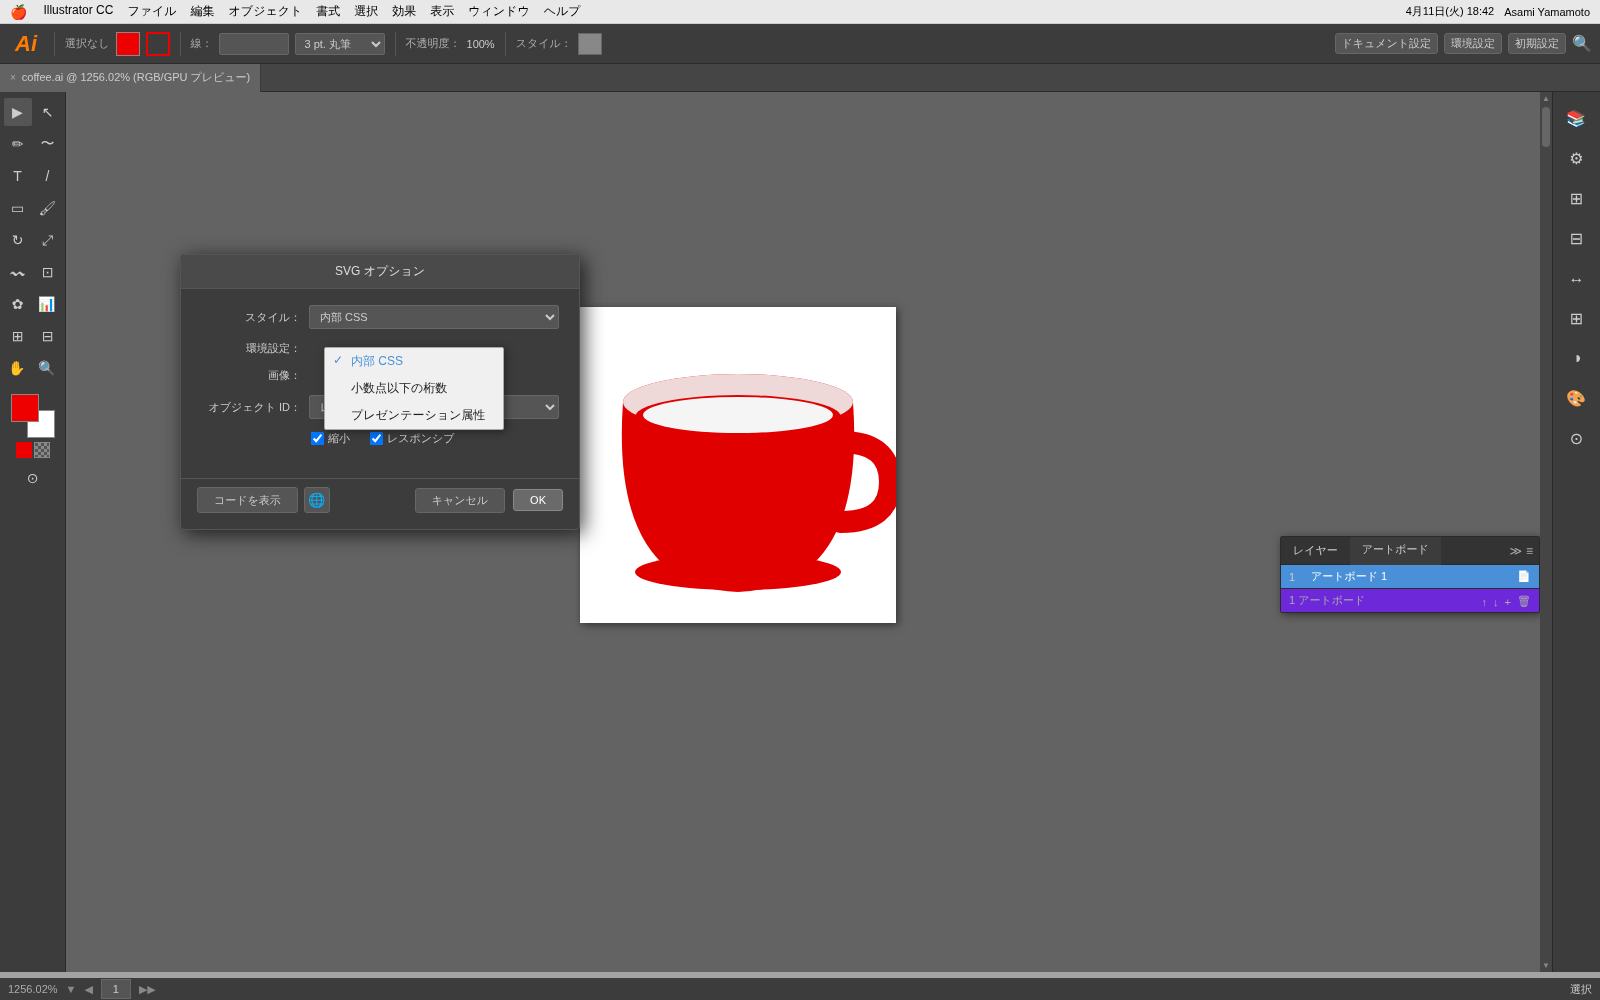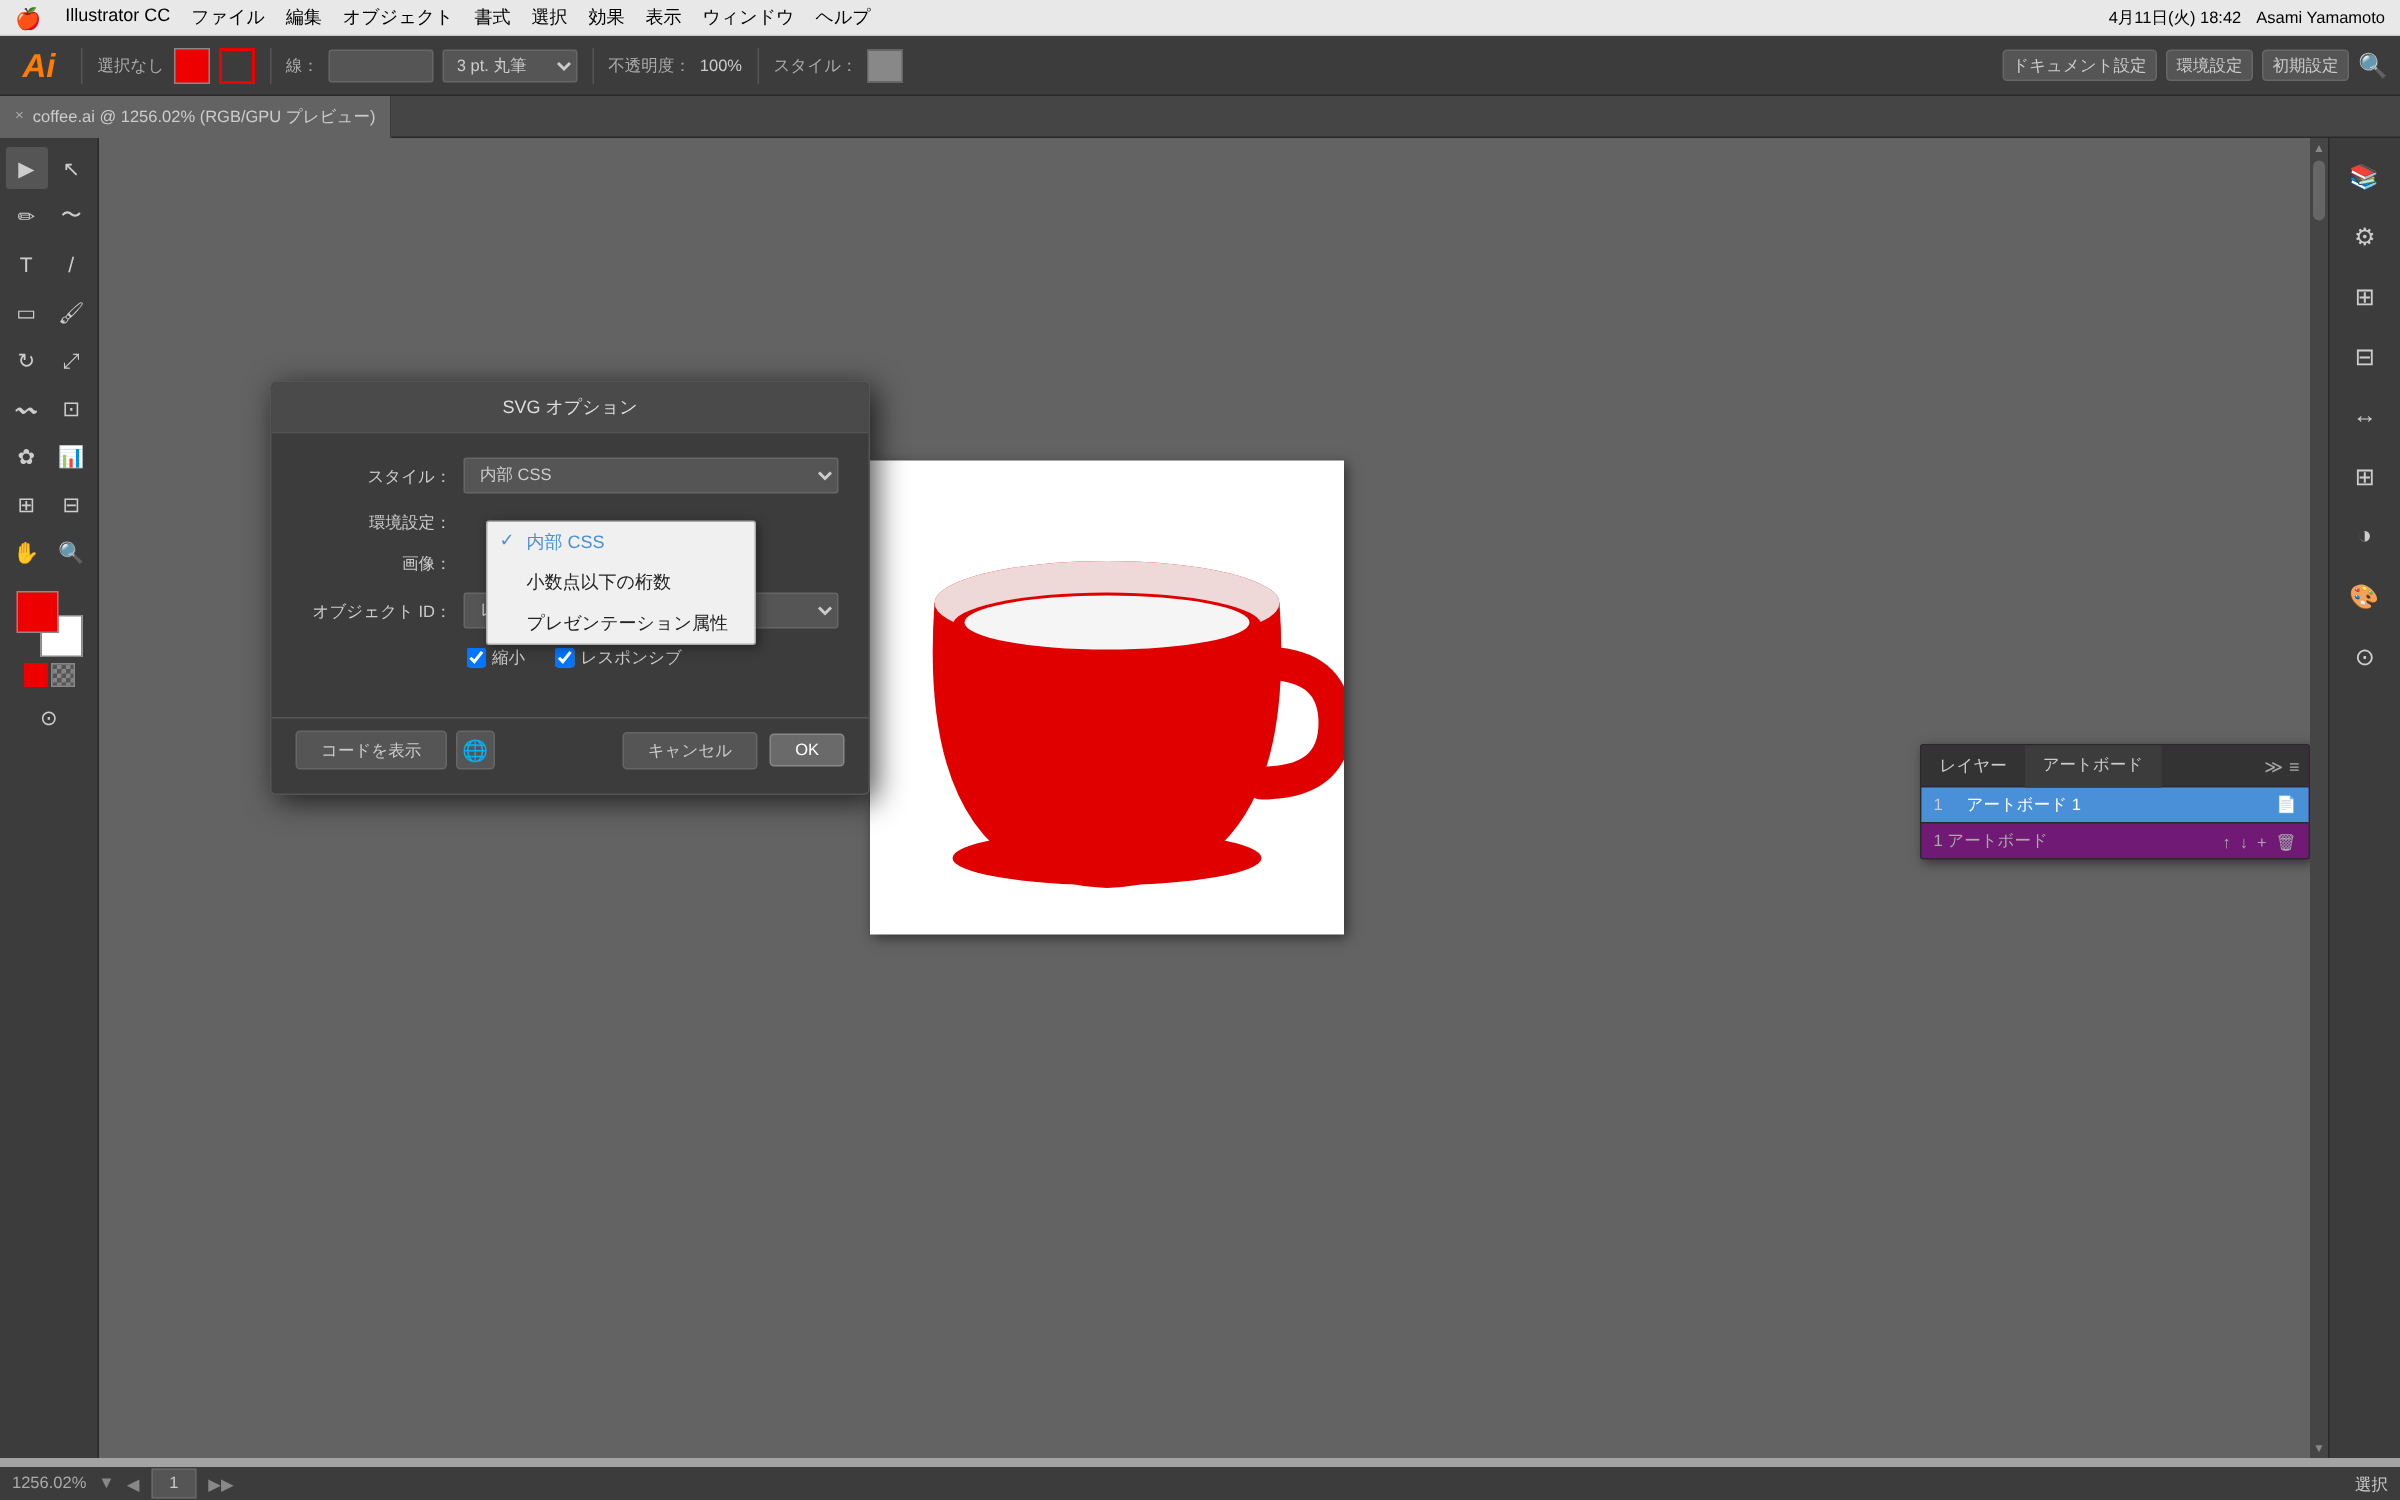--- a/index.html
+++ b/index.html
@@ -103,22 +103,22 @@
 
     
     .status-bar {
       width: 100%; height: 28px; background: #3c3c3c; border-top: 6px solid #a3a3a3;
       display: flex; align-items: center; padding: 0 8px; gap: 8px;
       color: #aaa; font-size: 11px;
     }
 
     
     .layers-panel {
-      position: absolute; right: 60px; top: 404px;
-      width: 260px; background: #701a75; border: 1px solid #2a2a2a;
+      position: absolute; right: 60px; top: 444px;
+      width: 260px; background: #6d28d9; border: 1px solid #2a2a2a;
       border-radius: 2px; box-shadow: 2px 2px 8px rgba(0,0,0,0.5);
     }
     .layers-panel-tabs {
       display: flex; background: #333; border-bottom: 1px solid #2a2a2a;
       align-items: center; height: 28px;
     }
     .layers-tab {
       padding: 0 12px; height: 28px; display: flex; align-items: center;
       color: #ccc; font-size: 11px; cursor: pointer;
     }

